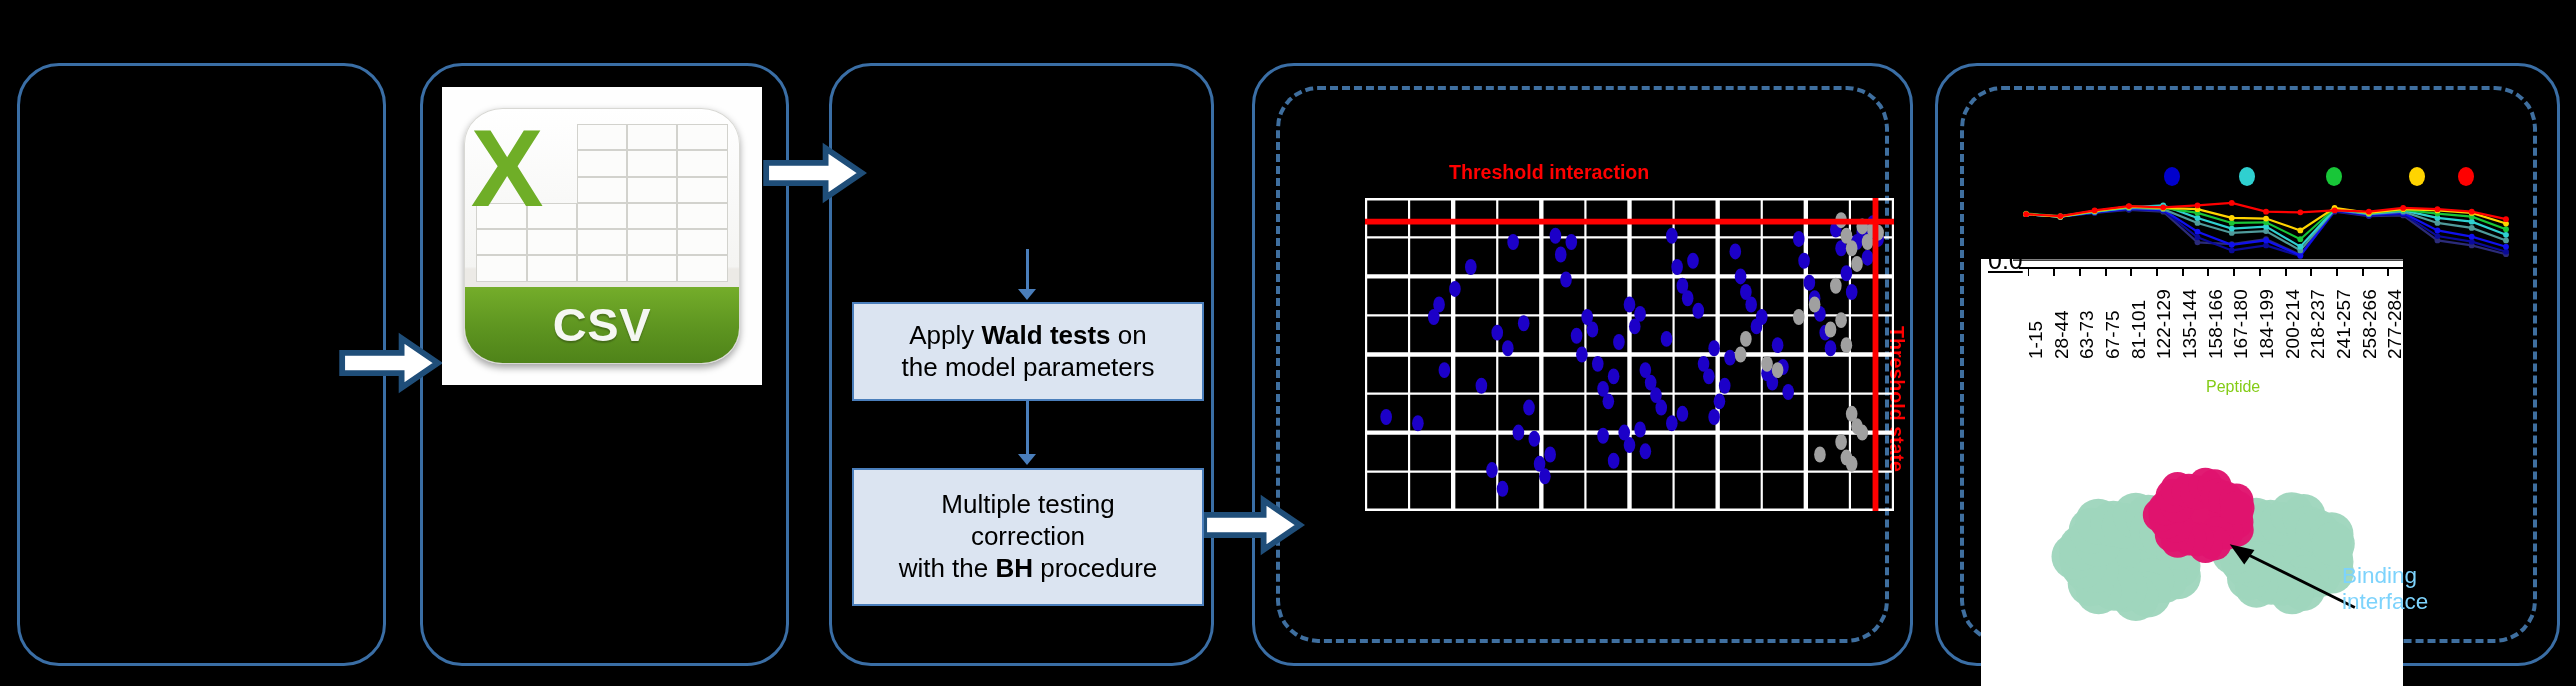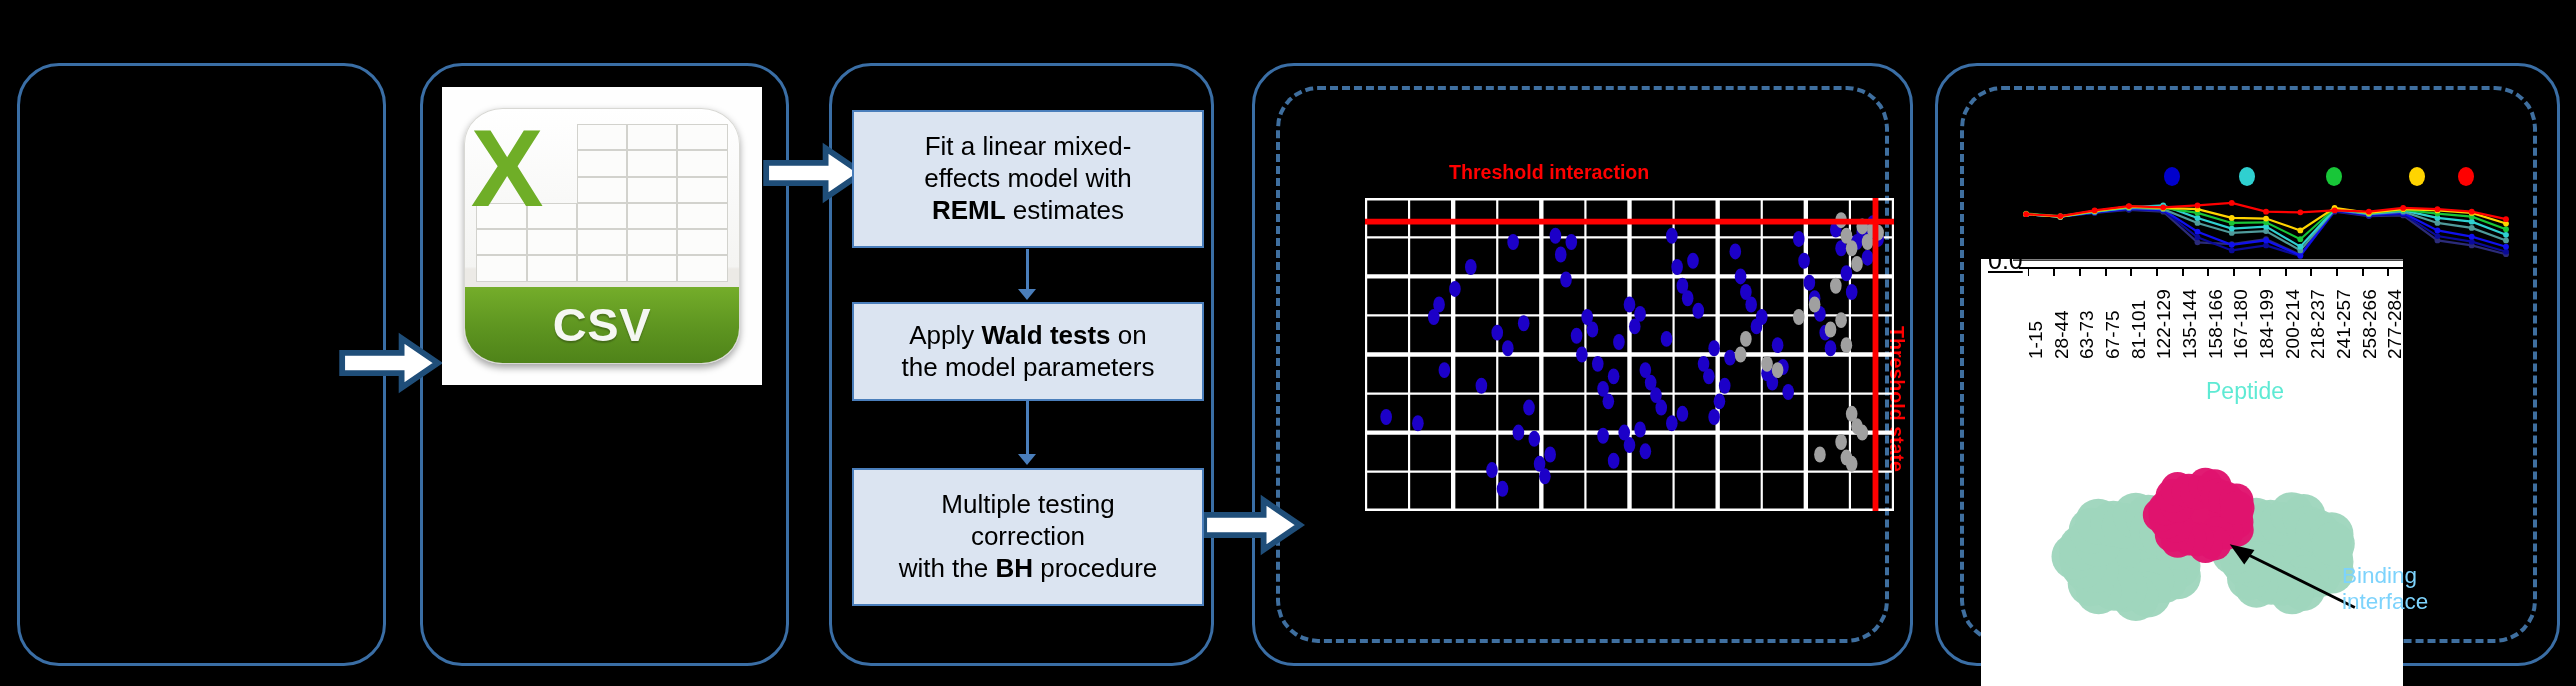--- a/index.html
+++ b/index.html
@@ -51,21 +51,21 @@
   .lbl-thresh-state{position:absolute;color:#ff0000;font-weight:bold;font-size:19.6px;
       font-family:"Liberation Sans",sans-serif;white-space:nowrap;
       transform-origin:0 0;transform:rotate(90deg);}
 
   
   .figpanel{position:absolute;background:#ffffff;overflow:hidden;}
   .pep-chart{position:absolute;}
   .pep-ticklabels{position:absolute;}
   .pep-tick{position:absolute;transform-origin:0 0;transform:rotate(-90deg);
       font-size:19px;color:#000;white-space:nowrap;font-family:"Liberation Sans",sans-serif;}
-  .pep-axis-title{position:absolute;font-size:23px;color:#5eead4;
+  .pep-axis-title{position:absolute;font-size:16px;color:#84cc16;
       font-family:"Liberation Sans",sans-serif;}
   .pep-ylabel{position:absolute;font-size:25px;color:#000;
       font-family:"Liberation Sans",sans-serif;text-decoration:underline;}
   .protein{position:absolute;}
   .bind-label{position:absolute;font-size:22.5px;color:#7dd3fc;line-height:1.15;
       font-family:"Liberation Sans",sans-serif;}
   .legend-dots{position:absolute;}
   .legend-dots i{position:absolute;display:block;border-radius:50%;}
 </style>
 </head>
@@ -154,27 +154,20 @@
 
         <div class="csv-x">X</div>
 
         <div class="csv-bottom">
           <span>CSV</span>
         </div>
       </div>
     </div>
   </div>
 
-  <div class="procbox" style="left:852px;top:110px;width:352px;height:138px;">
-    <div>
-      <span>Fit a linear mixed-</span><br>
-      <span>effects model with</span><br>
-      <b>REML</b><span> estimates</span>
-    </div>
-  </div>
 
   <div class="connector" style="left:1026px;top:249px;height:45px;"></div>
   <div class="conn-head" style="left:1018px;top:289px;"></div>
 
   <div class="procbox" style="left:852px;top:302px;width:352px;height:99px;">
     <div>
       <span>Apply </span><b>Wald tests</b><span> on</span><br>
       <span>the model parameters</span>
     </div>
   </div>

